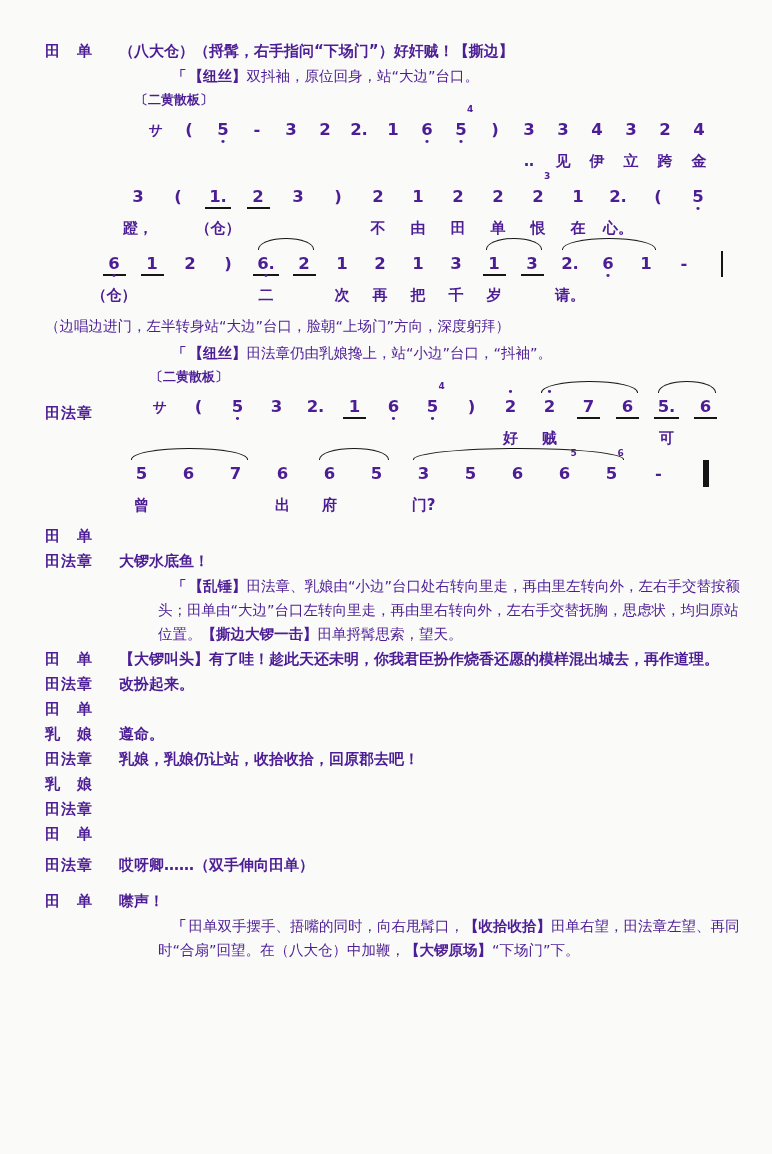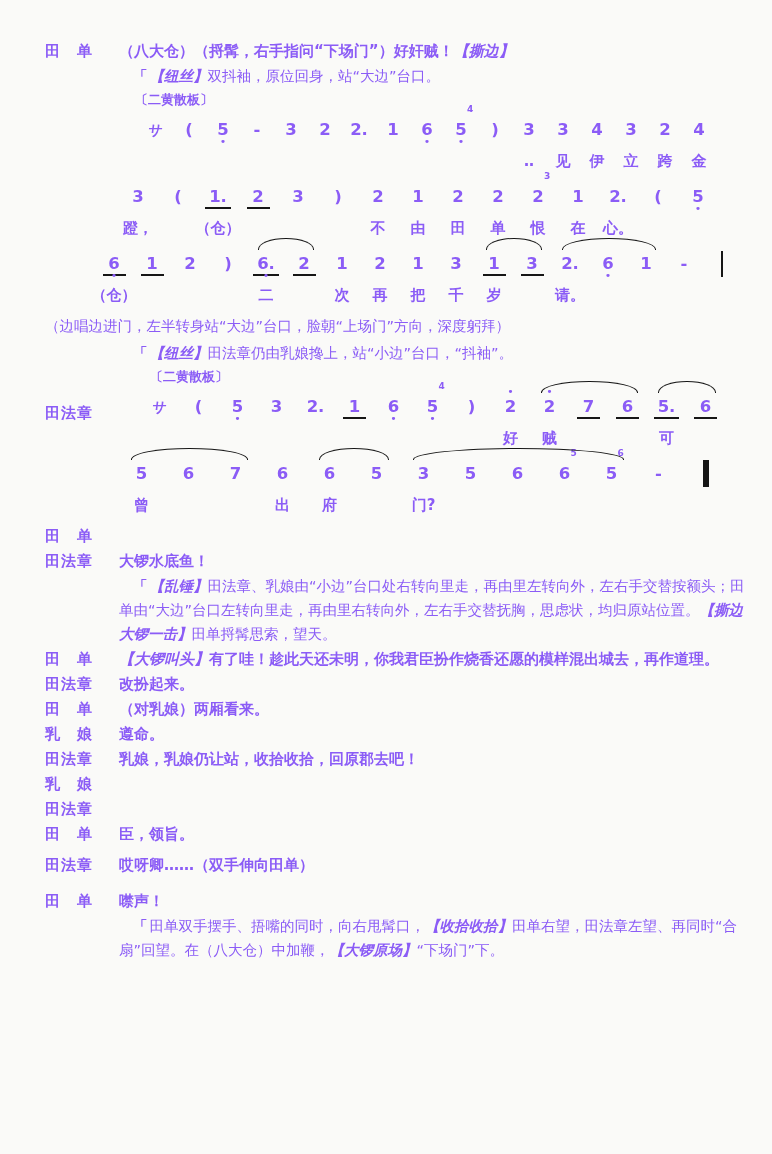--- a/index.html
+++ b/index.html
@@ -1,25 +1,25 @@
 <!DOCTYPE html>
 <html><head>
 <meta charset="utf-8">
 <style>
   html,body{margin:0;padding:0;width:772px;height:1154px;overflow:hidden;
     background:#f4f4f1;font-family:"DejaVu Sans",sans-serif;}
   .page{box-sizing:border-box;width:772px;height:1154px;background:#fafaf8;
-    padding:38px 24px 10px 45px;color:#8b5cf6;}
+    padding:38px 24px 10px 45px;color:#4c1d95;}
   
   .row{display:flex;line-height:24px;font-size:15px;margin:1px 0;}
   .spk{flex:none;width:74px;font-weight:bold;letter-spacing:1px;white-space:nowrap;}
   .txt{flex:1;font-weight:bold;}
-  .perc{font-weight:bold;font-style:italic;}
+  .perc{font-weight:bold;}
   
-  .stage{margin-left:74px;line-height:24px;font-size:14.5px;font-weight:normal;
+  .stage{margin-left:113px;line-height:24px;font-size:14.5px;font-weight:normal;
     text-indent:14px;margin-top:1px;margin-bottom:1px;}
   .stage .perc{font-weight:bold;}
   .stageplain{margin-left:15px;line-height:24px;font-size:14.5px;margin:3px 0;}
   .bracket{font-weight:bold;margin-right:2px;}
   
   .tune{font-size:13px;font-weight:bold;line-height:18px;margin-top:3px;}
   
   .music{position:relative;margin:4px 0 8px 0;}
   .mspk{position:absolute;top:14px;font-weight:bold;font-size:15px;letter-spacing:1px;white-space:nowrap;}
   .mrow{display:flex;position:relative;}
@@ -558,39 +558,37 @@
     <div class="row">
       <div class="spk">田　单</div>
       <div class="txt"><span class="perc">【大锣叫头】</span>有了哇！趁此天还未明，你我君臣扮作烧香还愿的模样混出城去，再作道理。</div>
     </div>
     <div class="row">
       <div class="spk">田法章</div>
       <div class="txt">改扮起来。</div>
     </div>
     <div class="row">
       <div class="spk">田　单</div>
-      <div class="txt">（对乳娘）两厢看来。</div>
     </div>
     <div class="row">
       <div class="spk">乳　娘</div>
       <div class="txt">遵命。</div>
     </div>
     <div class="row">
       <div class="spk">田法章</div>
       <div class="txt">乳娘，乳娘仍让站，收拾收拾，回原郡去吧！</div>
     </div>
     <div class="row">
       <div class="spk">乳　娘</div>
     </div>
     <div class="row">
       <div class="spk">田法章</div>
     </div>
     <div class="row">
       <div class="spk">田　单</div>
-      <div class="txt">臣，领旨。</div>
     </div>
     <div class="row gap6">
       <div class="spk">田法章</div>
       <div class="txt">哎呀卿……（双手伸向田单）</div>
     </div>
     <div class="row gap10">
       <div class="spk">田　单</div>
       <div class="txt">噤声！</div>
     </div>
     <div class="stage"><span class="bracket">「</span>田单双手摆手、捂嘴的同时，向右甩髯口，<span class="perc">【收拾收拾】</span>田单右望，田法章左望、再同时“合扇”回望。在（八大仓）中加鞭，<span class="perc">【大锣原场】</span>“下场门”下。</div>

